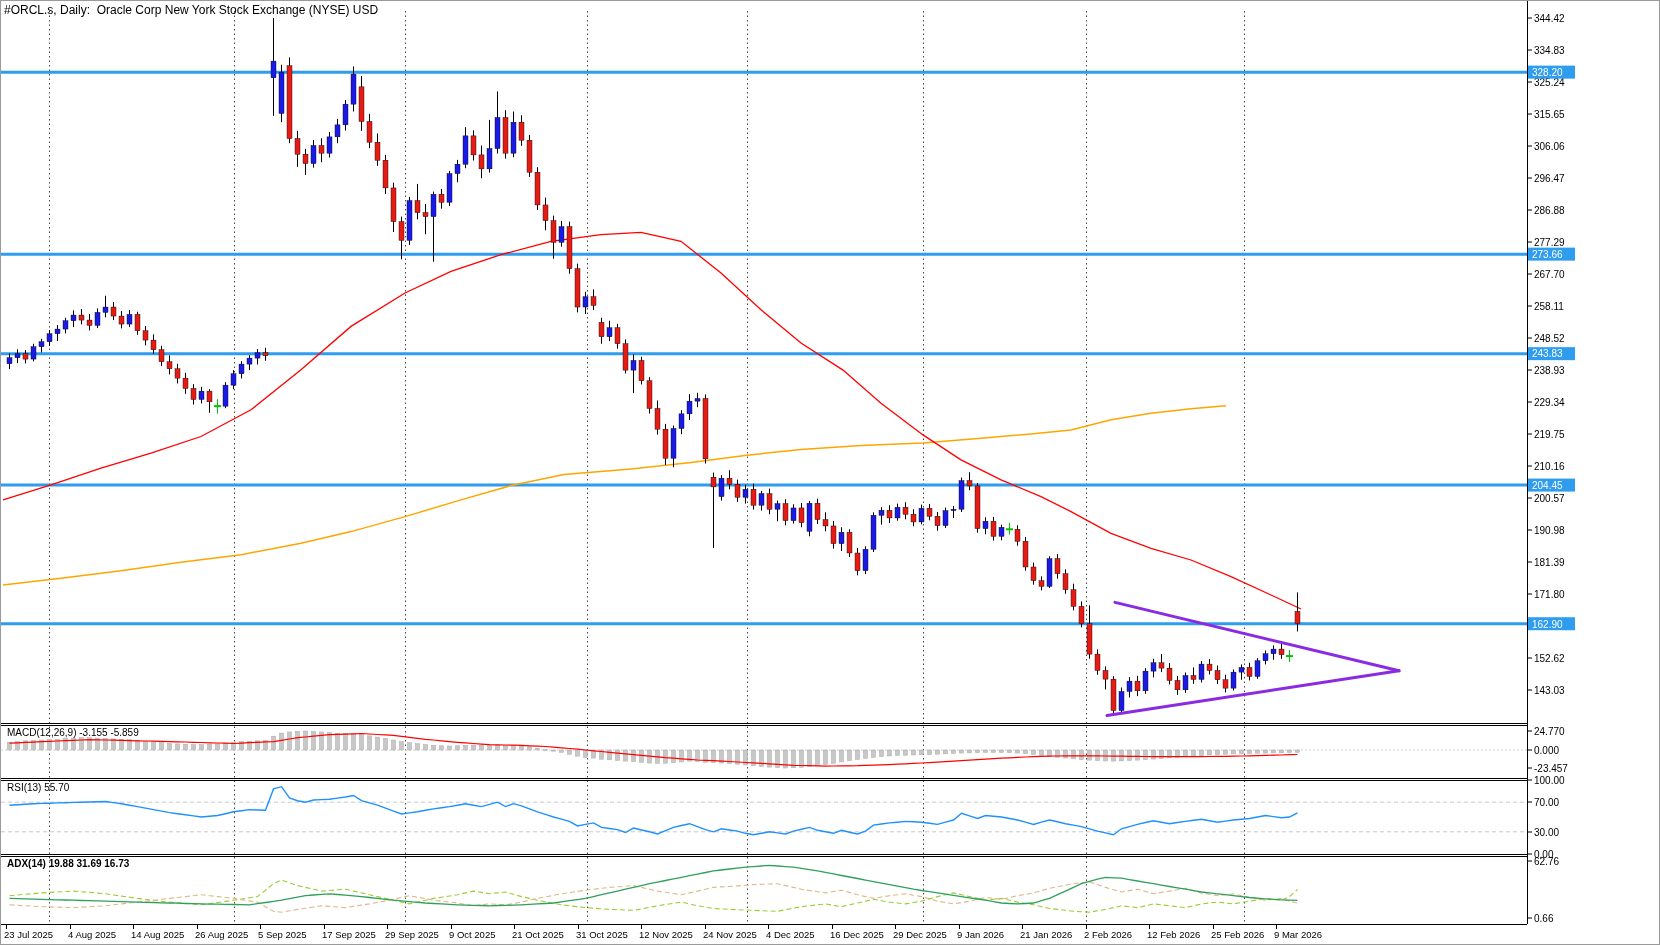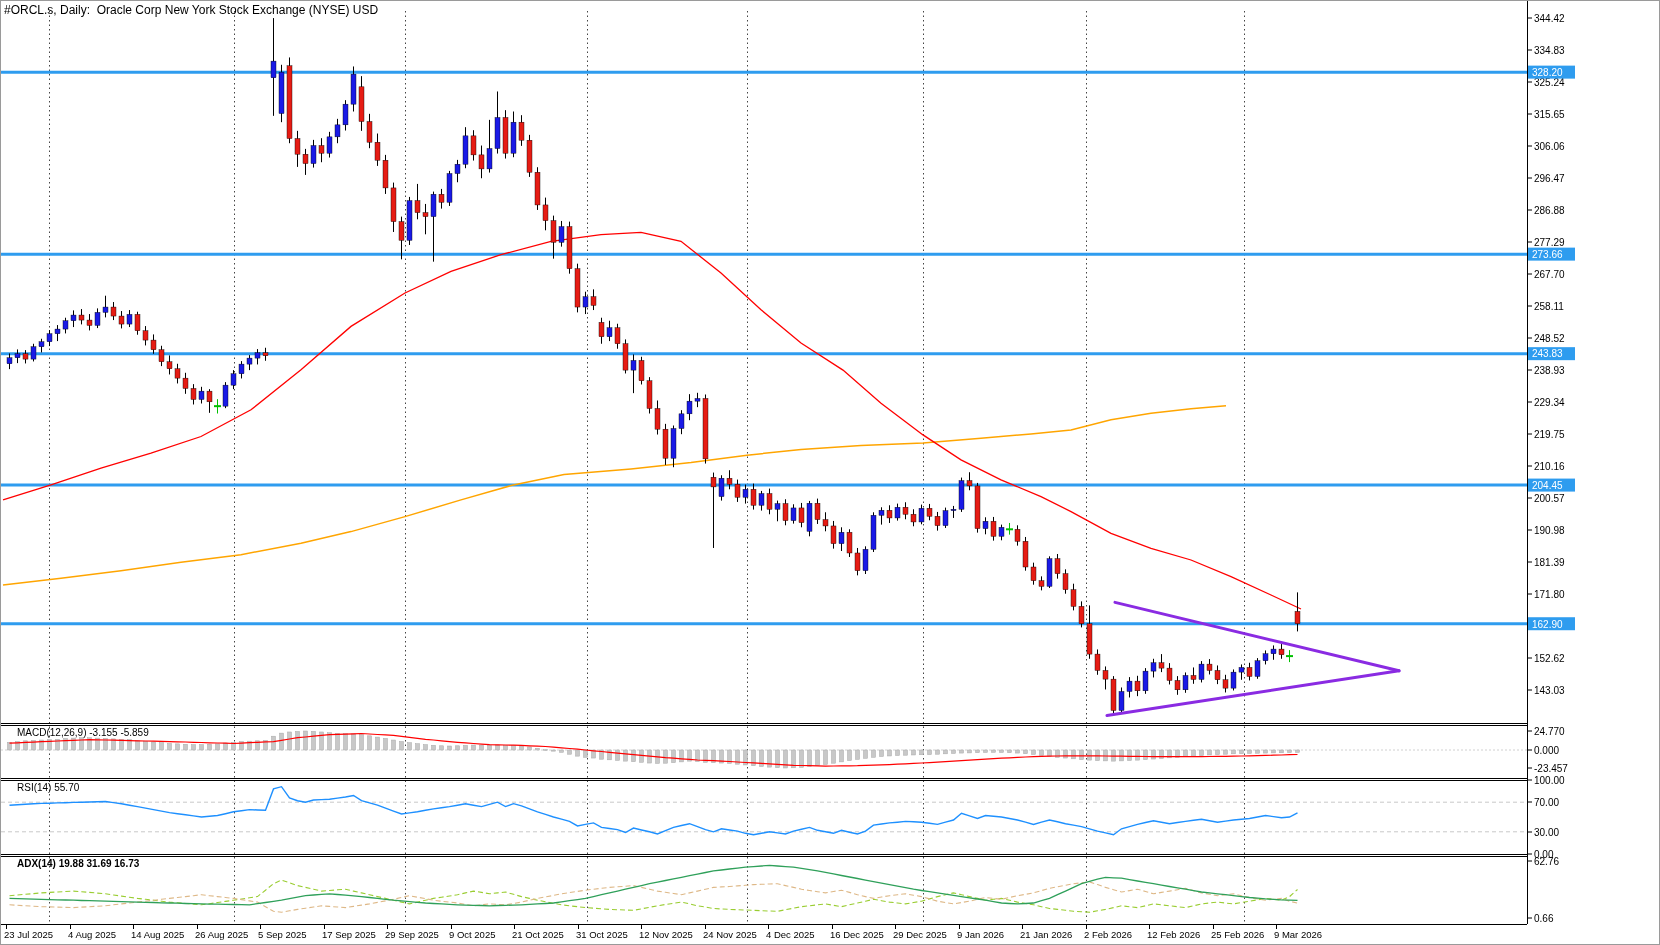--- a/index.html
+++ b/index.html
@@ -1,32 +1,32 @@
 <!DOCTYPE html>
 <html><head>
 <meta charset="utf-8">
 <style>
   html,body{margin:0;padding:0;background:#fff;}
   #chart-window{position:relative;width:1660px;height:945px;background:#fff;overflow:hidden;
     font-family:"Liberation Sans","DejaVu Sans",sans-serif;border:1px solid #9a9a9a;box-sizing:border-box;}
   #chart-title{position:absolute;top:2px;left:3px;font-size:12px;color:#000;z-index:5;white-space:pre;}
-  .pane-label{position:absolute;left:16px;font-size:10px;color:#000;z-index:5;white-space:pre;}
+  .pane-label{position:absolute;left:6px;font-size:10px;color:#000;z-index:5;white-space:pre;}
   #macd-label{top:726px;}
   #rsi-label{top:781px;}
   #adx-label{top:857px;font-weight:bold;}
   svg{position:absolute;top:0;left:0;}
   text{font-family:"Liberation Sans","DejaVu Sans",sans-serif;}
 </style>
 </head>
 <body>
 
 <div id="chart-window">
   <div id="chart-title">#ORCL.s, Daily:  Oracle Corp New York Stock Exchange (NYSE) USD</div>
   <div id="macd-label" class="pane-label">MACD(12,26,9) -3.155 -5.859</div>
-  <div id="rsi-label" class="pane-label">RSI(14) 55.70</div>
+  <div id="rsi-label" class="pane-label">RSI(13) 55.70</div>
   <div id="adx-label" class="pane-label">ADX(14) 19.88 31.69 16.73</div>
   <svg id="chart-svg" width="1660" height="945">
       <defs>
         <clipPath id="mclip">
           <rect x="0" y="10" width="1526" height="712"></rect>
         </clipPath>
         <clipPath id="macdclip">
           <rect x="0" y="725" width="1526" height="51"></rect>
         </clipPath>
         <clipPath id="rsiclip">

